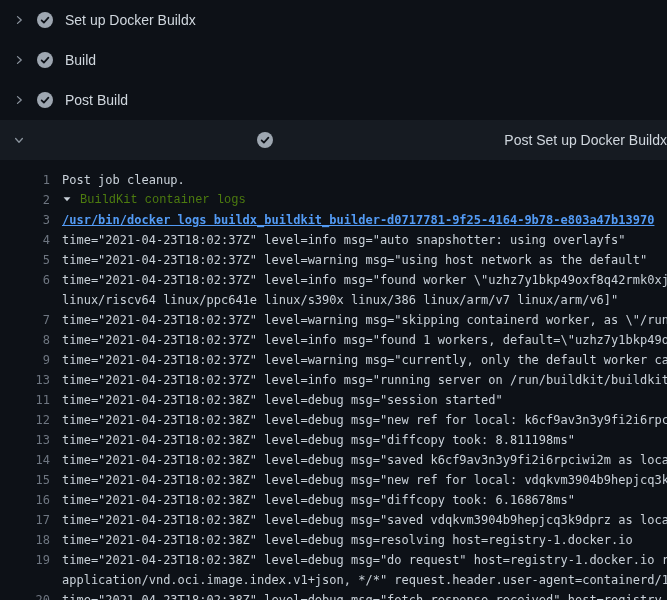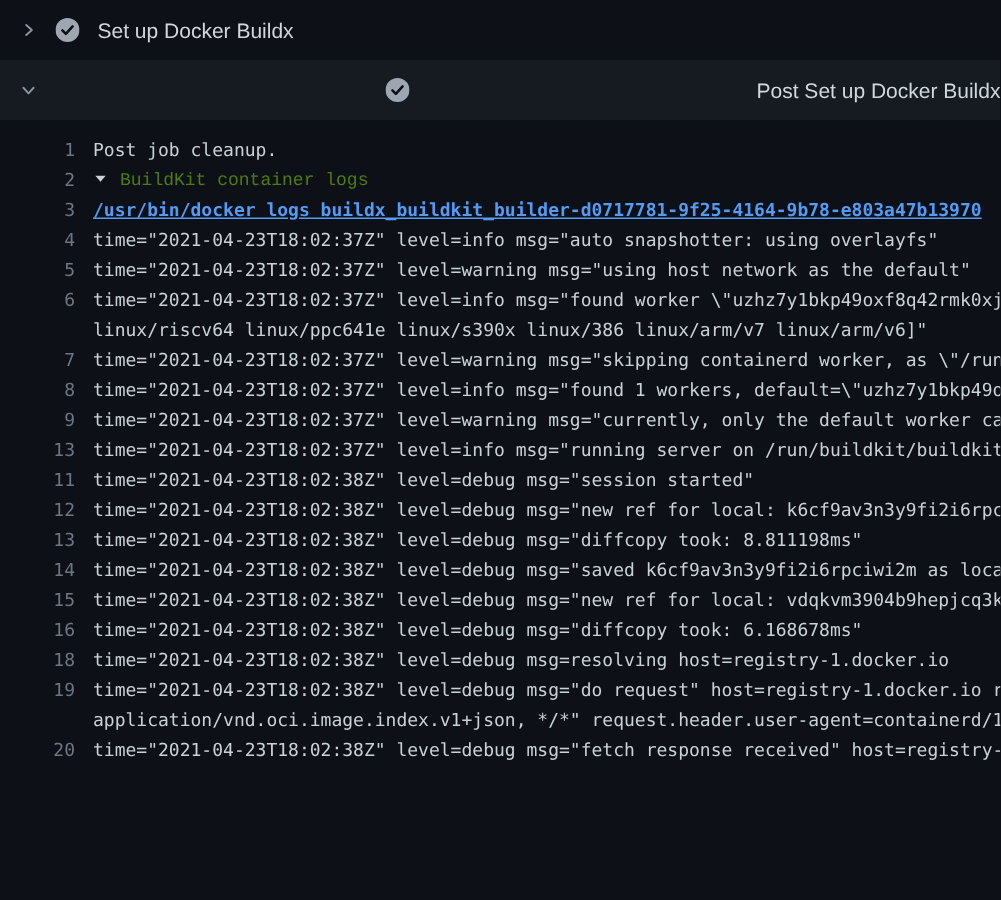--- a/index.html
+++ b/index.html
@@ -51,20 +51,48 @@
         </svg>
       </span>
       <span class="icon-wrap check-wrap">
         <svg width="16" height="16" viewBox="0 0 16 16">
           <circle cx="8" cy="8" r="8" fill="#9ea7b1"></circle>
           <path d="M4.6 8.3l2.3 2.3 4.5-5" stroke="#0d1117" stroke-width="1.7" fill="none" stroke-linecap="round" stroke-linejoin="round"></path>
         </svg>
       </span>
       <span class="step-label">Set up Docker Buildx</span>
     </div>
+    <div class="step-header">
+      <span class="icon-wrap chevron-wrap">
+        <svg width="12" height="12" viewBox="0 0 16 16">
+          <path d="M6 3.5l5 4.5-5 4.5" stroke="#8b949e" stroke-width="1.7" fill="none" stroke-linecap="round" stroke-linejoin="round"></path>
+        </svg>
+      </span>
+      <span class="icon-wrap check-wrap">
+        <svg width="16" height="16" viewBox="0 0 16 16">
+          <circle cx="8" cy="8" r="8" fill="#9ea7b1"></circle>
+          <path d="M4.6 8.3l2.3 2.3 4.5-5" stroke="#0d1117" stroke-width="1.7" fill="none" stroke-linecap="round" stroke-linejoin="round"></path>
+        </svg>
+      </span>
+      <span class="step-label">Build</span>
+    </div>
+    <div class="step-header">
+      <span class="icon-wrap chevron-wrap">
+        <svg width="12" height="12" viewBox="0 0 16 16">
+          <path d="M6 3.5l5 4.5-5 4.5" stroke="#8b949e" stroke-width="1.7" fill="none" stroke-linecap="round" stroke-linejoin="round"></path>
+        </svg>
+      </span>
+      <span class="icon-wrap check-wrap">
+        <svg width="16" height="16" viewBox="0 0 16 16">
+          <circle cx="8" cy="8" r="8" fill="#9ea7b1"></circle>
+          <path d="M4.6 8.3l2.3 2.3 4.5-5" stroke="#0d1117" stroke-width="1.7" fill="none" stroke-linecap="round" stroke-linejoin="round"></path>
+        </svg>
+      </span>
+      <span class="step-label">Post Build</span>
+    </div>
     <div class="step-header expanded">
       <span class="icon-wrap chevron-wrap">
         <svg width="12" height="12" viewBox="0 0 16 16">
           <path d="M3.5 6l4.5 5 4.5-5" stroke="#8b949e" stroke-width="1.7" fill="none" stroke-linecap="round" stroke-linejoin="round"></path>
         </svg>
       </span>
       <span class="icon-wrap check-wrap">
         <svg width="16" height="16" viewBox="0 0 16 16">
           <circle cx="8" cy="8" r="8" fill="#9ea7b1"></circle>
           <path d="M4.6 8.3l2.3 2.3 4.5-5" stroke="#0d1117" stroke-width="1.7" fill="none" stroke-linecap="round" stroke-linejoin="round"></path>
@@ -86,17 +114,18 @@
     <div class="log-row log"><span class="log-num">7</span><span class="log-text">time="2021-04-23T18:02:37Z" level=warning msg="skipping containerd worker, as \"/run</span></div>
     <div class="log-row log"><span class="log-num">8</span><span class="log-text">time="2021-04-23T18:02:37Z" level=info msg="found 1 workers, default=\"uzhz7y1bkp49o</span></div>
     <div class="log-row log"><span class="log-num">9</span><span class="log-text">time="2021-04-23T18:02:37Z" level=warning msg="currently, only the default worker ca</span></div>
     <div class="log-row log"><span class="log-num">13</span><span class="log-text">time="2021-04-23T18:02:37Z" level=info msg="running server on /run/buildkit/buildkit</span></div>
     <div class="log-row log"><span class="log-num">11</span><span class="log-text">time="2021-04-23T18:02:38Z" level=debug msg="session started"</span></div>
     <div class="log-row log"><span class="log-num">12</span><span class="log-text">time="2021-04-23T18:02:38Z" level=debug msg="new ref for local: k6cf9av3n3y9fi2i6rpc</span></div>
     <div class="log-row log"><span class="log-num">13</span><span class="log-text">time="2021-04-23T18:02:38Z" level=debug msg="diffcopy took: 8.811198ms"</span></div>
     <div class="log-row log"><span class="log-num">14</span><span class="log-text">time="2021-04-23T18:02:38Z" level=debug msg="saved k6cf9av3n3y9fi2i6rpciwi2m as loca</span></div>
     <div class="log-row log"><span class="log-num">15</span><span class="log-text">time="2021-04-23T18:02:38Z" level=debug msg="new ref for local: vdqkvm3904b9hepjcq3k</span></div>
     <div class="log-row log"><span class="log-num">16</span><span class="log-text">time="2021-04-23T18:02:38Z" level=debug msg="diffcopy took: 6.168678ms"</span></div>
+    <div class="log-row log"><span class="log-num">17</span><span class="log-text">time="2021-04-23T18:02:38Z" level=debug msg="saved vdqkvm3904b9hepjcq3k9dprz as loca</span></div>
     <div class="log-row log"><span class="log-num">18</span><span class="log-text">time="2021-04-23T18:02:38Z" level=debug msg=resolving host=registry-1.docker.io</span></div>
     <div class="log-row log"><span class="log-num">19</span><span class="log-text">time="2021-04-23T18:02:38Z" level=debug msg="do request" host=registry-1.docker.io r</span></div>
     <div class="log-row log"><span class="log-num"></span><span class="log-text">application/vnd.oci.image.index.v1+json, */*" request.header.user-agent=containerd/1.4</span></div>
     <div class="log-row log"><span class="log-num">20</span><span class="log-text">time="2021-04-23T18:02:38Z" level=debug msg="fetch response received" host=registry-</span></div>
   </div>
 
 </body></html>

